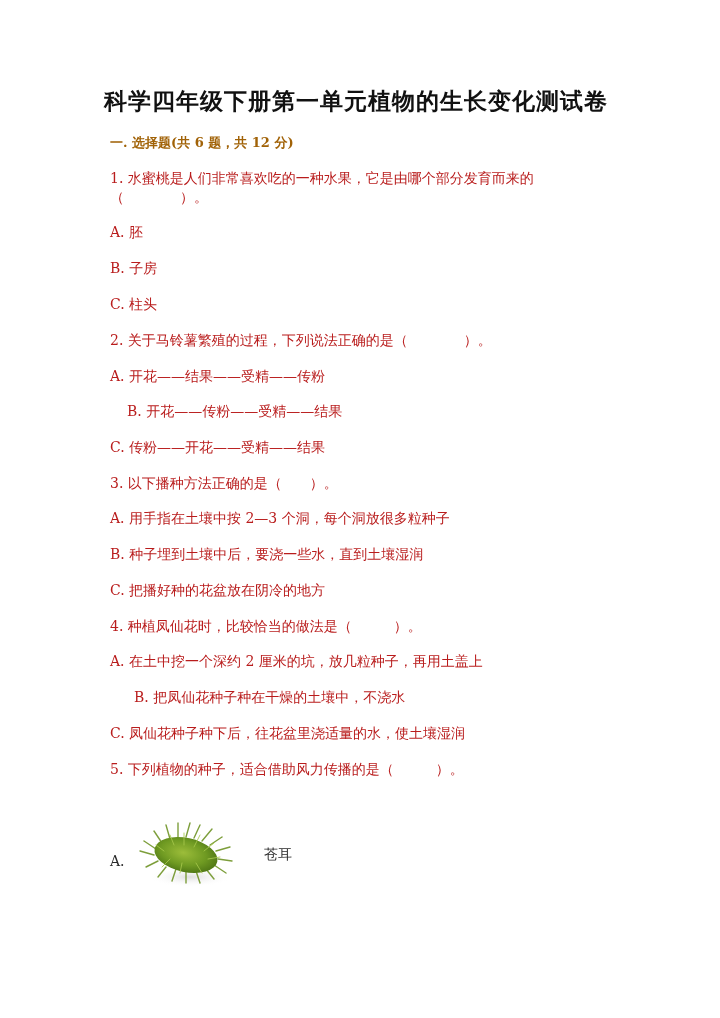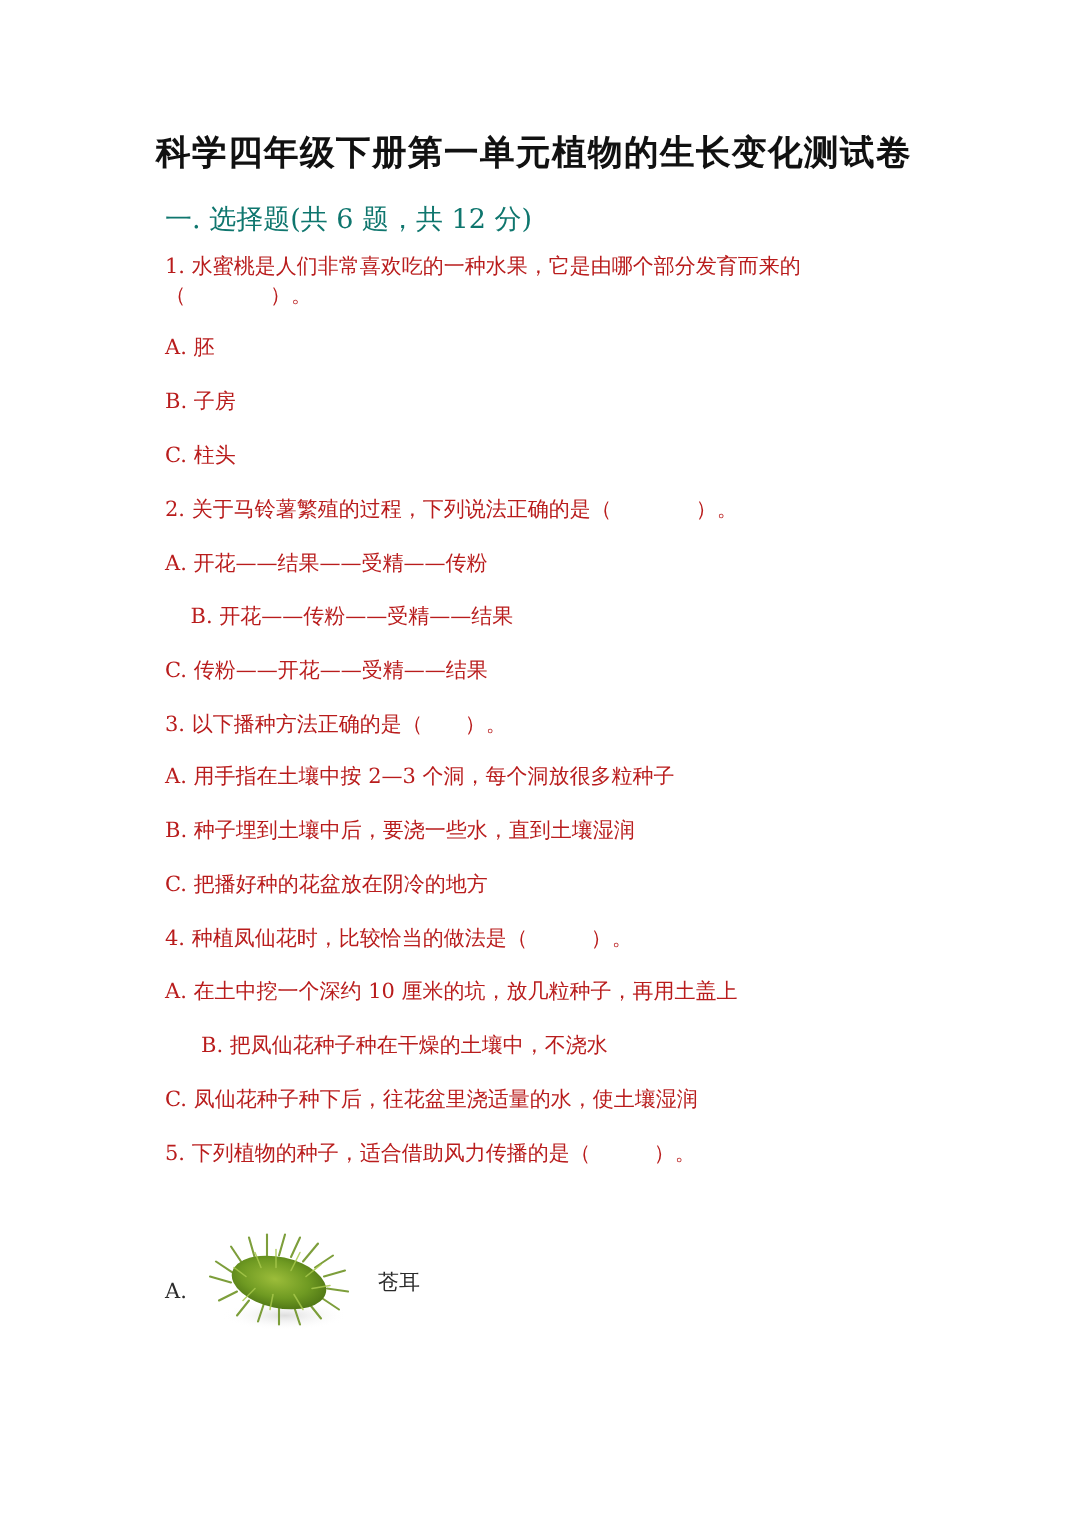--- a/index.html
+++ b/index.html
@@ -24,23 +24,23 @@
       font-size: 23px;
       font-weight: bold;
       letter-spacing: 1px;
       color: #111111;
       font-family: "DejaVu Sans", "Liberation Sans", sans-serif;
     }
     .section-heading {
       position: absolute;
       left: 110px;
       top: 134px;
-      font-size: 18px;
-      font-weight: normal;
-      color: #0f766e;
+      font-size: 13px;
+      font-weight: bold;
+      color: #a16207;
     }
     .line {
       position: absolute;
       left: 110px;
       font-size: 14px;
       line-height: 20px;
       color: #b91c1c;
       white-space: nowrap;
     }
     .option-image-row {
@@ -58,21 +58,21 @@
       margin-top: 12px;
     }
     .burr {
       width: 110px;
       height: 80px;
       position: relative;
     }
     .option-text {
       font-size: 14px;
       color: #2a2a2a;
-      margin-left: 8px;
+      margin-left: 20px;
       margin-top: 0px;
     }
   </style>
 </head>
 <body>
 
 <div class="page-title">科学四年级下册第一单元植物的生长变化测试卷</div>
 
 <div class="section-heading">一. 选择题(共 6 题，共 12 分)</div>
 
@@ -86,21 +86,21 @@
 <div class="line" style="top:366px;">A. 开花——结果——受精——传粉</div>
 <div class="line" style="top:401px;margin-left:17px;">B. 开花——传粉——受精——结果</div>
 <div class="line" style="top:437px;">C. 传粉——开花——受精——结果</div>
 
 <div class="line" style="top:473px;">3. 以下播种方法正确的是（　　）。</div>
 <div class="line" style="top:508px;">A. 用手指在土壤中按 2—3 个洞，每个洞放很多粒种子</div>
 <div class="line" style="top:544px;">B. 种子埋到土壤中后，要浇一些水，直到土壤湿润</div>
 <div class="line" style="top:580px;">C. 把播好种的花盆放在阴冷的地方</div>
 
 <div class="line" style="top:616px;">4. 种植凤仙花时，比较恰当的做法是（　　　）。</div>
-<div class="line" style="top:651px;">A. 在土中挖一个深约 10 厘米的坑，放几粒种子，再用土盖上</div>
+<div class="line" style="top:651px;">A. 在土中挖一个深约 2 厘米的坑，放几粒种子，再用土盖上</div>
 <div class="line" style="top:687px;margin-left:24px;">B. 把凤仙花种子种在干燥的土壤中，不浇水</div>
 <div class="line" style="top:723px;">C. 凤仙花种子种下后，往花盆里浇适量的水，使土壤湿润</div>
 
 <div class="line" style="top:759px;">5. 下列植物的种子，适合借助风力传播的是（　　　）。</div>
 
 <div class="option-image-row">
   <span class="option-label">A.</span>
   <div class="burr">
     <svg width="110" height="80" viewBox="0 0 110 80" xmlns="http://www.w3.org/2000/svg">
       <defs>

